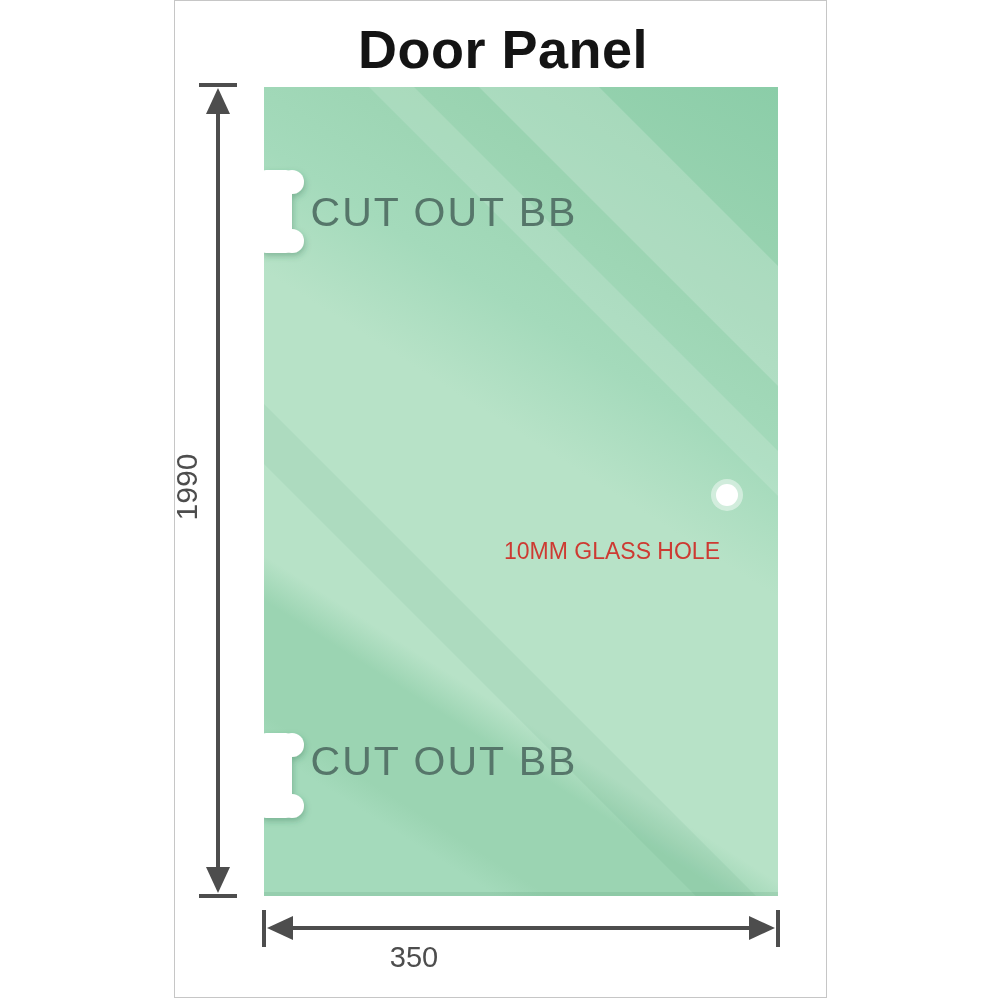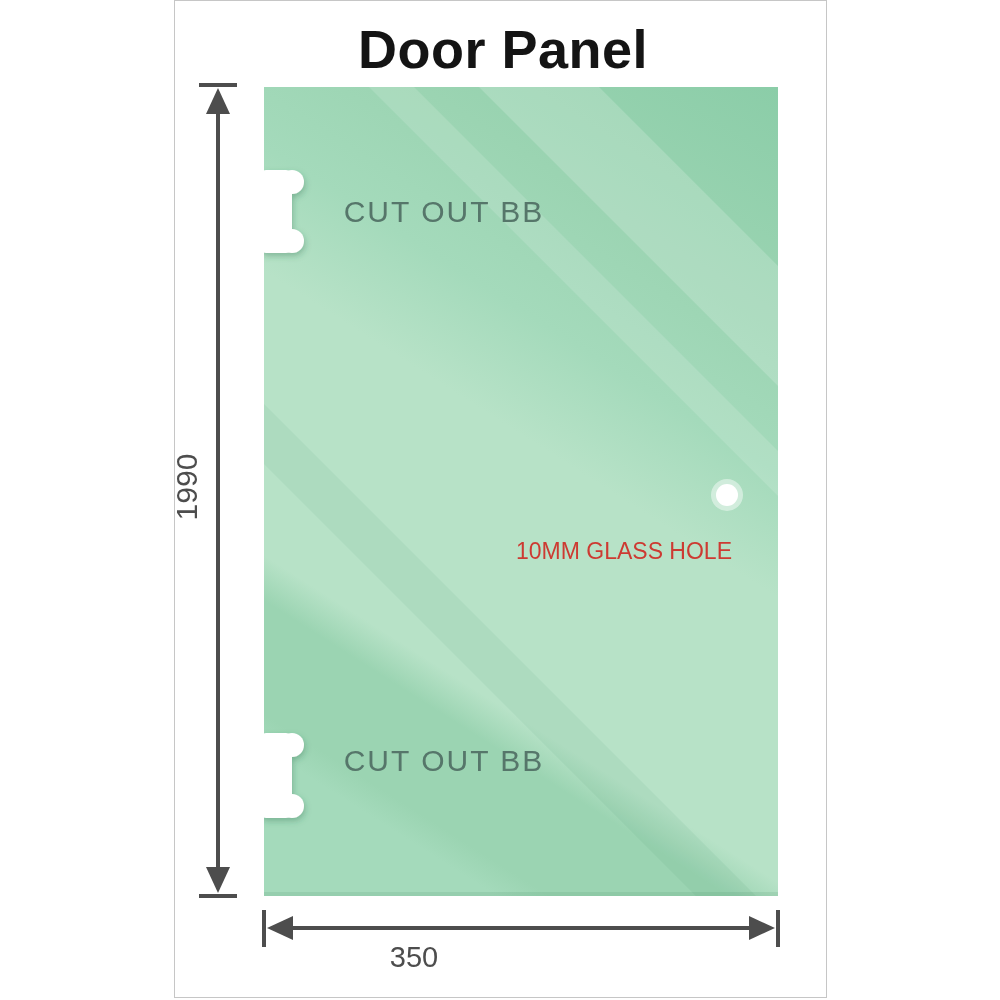--- a/index.html
+++ b/index.html
@@ -20,29 +20,28 @@
   .glass-svg{position:absolute;left:264px;top:87px;width:514px;height:809px;}
   .dim-svg{position:absolute;left:0;top:0;width:1000px;height:1000px;pointer-events:none;}
   .s-dark{stop-color:var(--glass_dark,#8bcda8);}
   .s-band{stop-color:var(--glass_band,#9bd4b2);}
   .s-mid{stop-color:var(--glass_mid,#a4dabb);}
   .s-light{stop-color:var(--glass_light,#b7e2c7);}
   .dim-stroke{stroke:var(--dimension,#4d4d4d);}
   .dim-fill{fill:var(--dimension,#4d4d4d);}
   .label{position:absolute;white-space:nowrap;}
   .cutout-label{
-    font-size:30px;letter-spacing:2px;color:var(--cutout_text,#56766a);
+    font-size:41px;letter-spacing:2px;color:var(--cutout_text,#56766a);
     transform:translate(-50%,-50%);
   }
   .cutout-label.top{left:444px;top:212px;}
   .cutout-label.bottom{left:444px;top:761px;}
   .hole-label{
     left:612px;top:551px;font-size:23px;color:var(--hole_text,#cd3a32);
     transform:translate(-50%,-50%);
-    margin-left:12px;
   }
   .height-label{
     left:187px;top:487px;font-size:30px;color:var(--dimension,#4d4d4d);
     transform:translate(-50%,-50%) rotate(-90deg);
   }
   .width-label{
     left:414px;top:957px;font-size:29px;color:var(--dimension,#4d4d4d);
     transform:translate(-50%,-50%);
   }
 </style>

